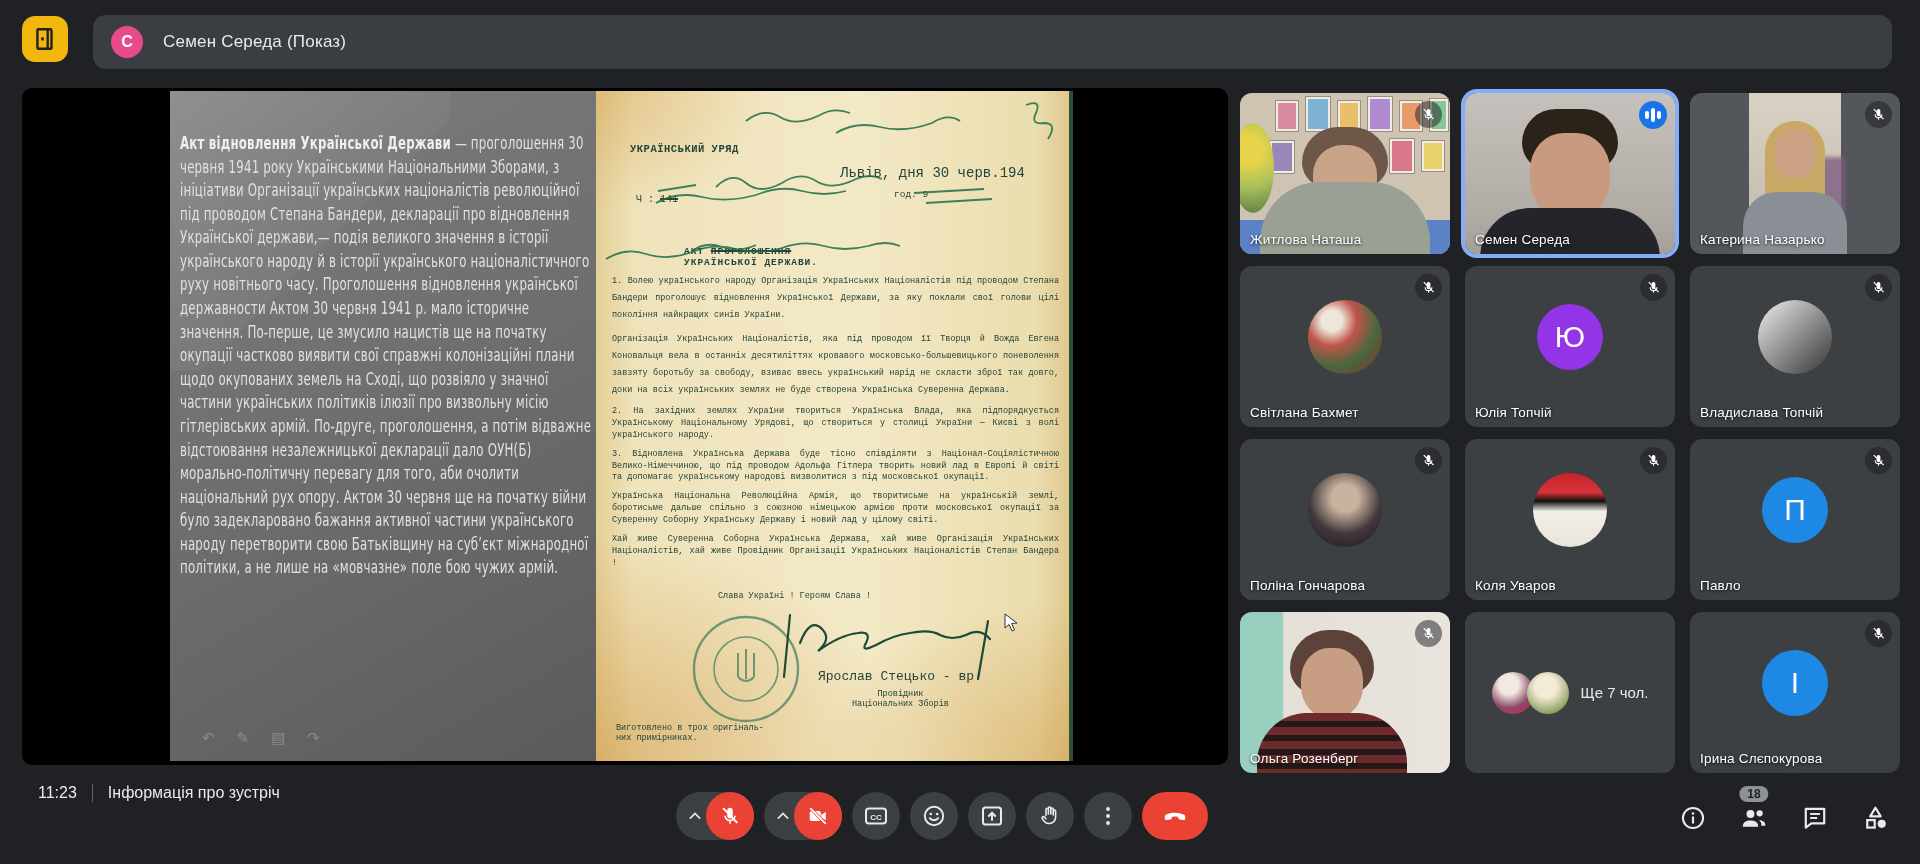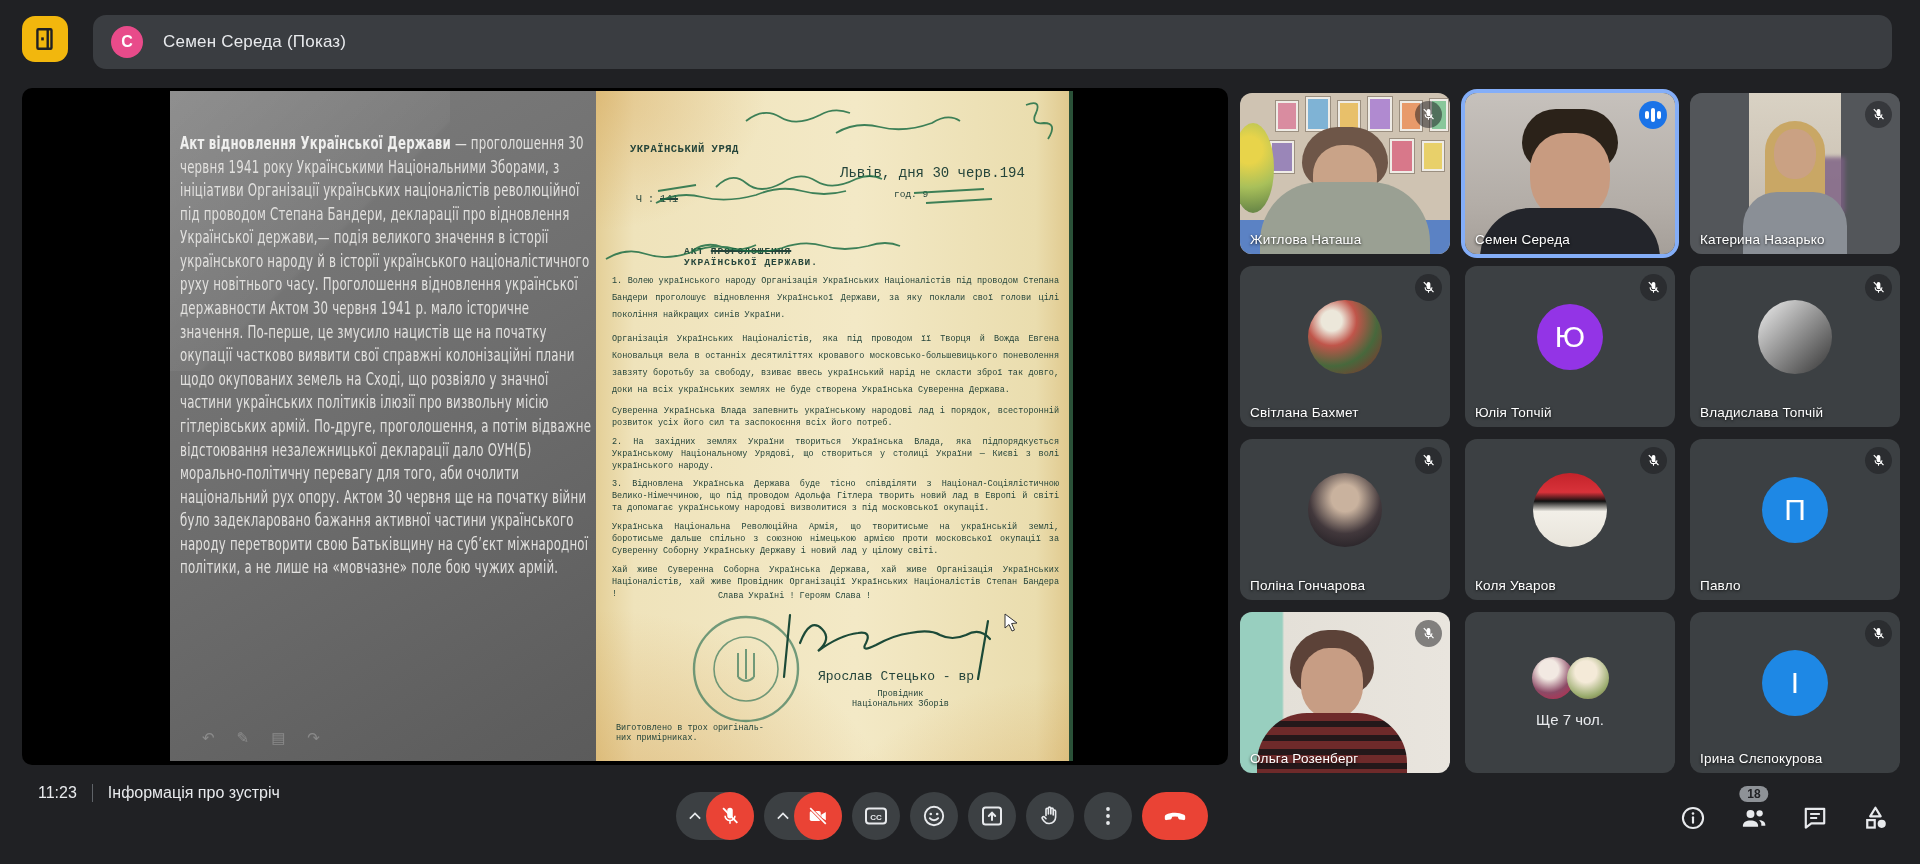--- a/index.html
+++ b/index.html
@@ -24,21 +24,21 @@
   .slide::before{content:"";position:absolute;left:0;top:0;width:280px;height:280px;
     background:linear-gradient(135deg,rgba(255,255,255,.14),rgba(255,255,255,.04) 55%,transparent 56%)}
   .slide-text{position:absolute;left:10px;top:40px;width:630px;transform:scaleX(.655);
     transform-origin:0 0;font-size:18px;line-height:1.31;color:#e2e1df;
     font-family:"DejaVu Sans",sans-serif;letter-spacing:.3px}
   .slide-text b{font-weight:700;color:#efefee}
   .ppt-toolbar{position:absolute;left:32px;bottom:14px;color:rgba(255,255,255,.25);
     font-size:15px;display:flex;gap:22px}
 
   
-  .docpaper{position:absolute;left:426px;top:0;width:477px;height:774px;color:#24443a;
+  .docpaper{position:absolute;left:426px;top:0;width:477px;height:670px;color:#24443a;
     font-family:"Liberation Mono","DejaVu Sans Mono",monospace;
     background:
       radial-gradient(120% 60% at 0% 100%,rgba(206,148,62,.55),transparent 55%),
       radial-gradient(90% 40% at 100% 100%,rgba(206,148,62,.45),transparent 60%),
       radial-gradient(60% 30% at 0% 0%,rgba(214,166,88,.5),transparent 60%),
       linear-gradient(90deg,#e4cf97 0%,#efe3bb 8%,#f3e9c6 55%,#eaddae 93%,#e0c98e 100%);
     border-right:4px solid #2a5138}
   .doc-abs{position:absolute;white-space:pre-line}
   .doc-header{left:34px;top:52px;font-size:10.5px;font-weight:700;letter-spacing:.5px}
   .doc-num{left:40px;top:92px;font-size:10px}
@@ -68,21 +68,21 @@
     background:#1a73e8;display:flex;align-items:center;justify-content:center;gap:2.5px;z-index:5}
   .sound i{display:block;width:3.5px;background:#fff;border-radius:2px;height:8px}
   .sound i:nth-child(2){height:14px}
   .letter-av{position:absolute;left:50%;top:44%;transform:translate(-50%,-50%);width:66px;height:66px;
     border-radius:50%;color:#fff;font-size:30px;display:flex;align-items:center;justify-content:center}
   .photo-av{position:absolute;left:50%;top:44%;transform:translate(-50%,-50%);width:74px;height:74px;border-radius:50%}
   .av-svitlana{background:radial-gradient(circle at 32% 28%,#ece7da 14%,#c0554a 34%,#47683c 62%,#7c3a30 88%)}
   .av-vlada{background:linear-gradient(135deg,#e6e6e6 5%,#9a9a9a 45%,#474747 90%)}
   .av-polina{background:radial-gradient(circle at 50% 34%,#c9b29e 22%,#42383c 58%,#1d1b20 95%)}
   .av-kolya{background:linear-gradient(180deg,#c4232a 0%,#d8323a 26%,#111 38%,#f2efe8 52%,#e8e4da 100%)}
-  .overflow-tile{display:flex;flex-direction:column;align-items:center;justify-content:center;gap:12px}
+  .overflow-tile{display:flex;flex-direction:row;align-items:center;justify-content:center;gap:12px}
   .mini-avs{display:flex}
   .mini-av{width:42px;height:42px;border-radius:50%}
   .mini-av.a{background:radial-gradient(circle at 40% 30%,#f2e9e2 25%,#8c4a66 60%,#c0274a 95%)}
   .mini-av.b{background:radial-gradient(circle at 45% 35%,#f4ead8 30%,#97a96a 70%,#6b4a3f 100%);margin-left:-7px}
   .overflow-label{color:#e8eaed;font-size:15px}
 
   
   .vid{position:absolute;inset:0}
   .vid-semen{background:linear-gradient(180deg,#c6c1bc 0%,#b3ada7 70%,#a59f99 100%)}
   .vid-semen .hair{position:absolute;left:50%;top:16px;transform:translateX(-50%);width:96px;height:62px;
@@ -178,21 +178,20 @@
         <span>Ч :</span> <s class="st">141</s></div>
       <div class="doc-abs doc-city">Львів, дня 30 черв.194</div>
       <div class="doc-abs doc-hour">год. 9</div>
       <div class="doc-abs doc-title">
         <span>АКТ</span> <s class="st">ПРОГОЛОШЕННЯ</s>
         <span>УКРАЇНСЬКОЇ ДЕРЖАВИ.</span></div>
 
       <div class="doc-body">
         <p class="sp2">1. Волею українського народу  Організація Українських Націоналістів під проводом Степана Бандери проголошує відновлення Української Держави, за яку поклали свої голови цілі покоління найкращих синів України.</p>
         <p class="sp2">Організація Українських Націоналістів, яка під проводом її Творця й Вожда Евгена Коновальця вела в останніх десятиліттях кровавого московсько-большевицького поневолення завзяту боротьбу за свободу, взиває ввесь український нарід не скласти зброї так довго, доки на всіх українських землях не буде створена Українська Суверенна Держава.</p>
-        <p>Суверенна Українська Влада запевнить українському народові лад і порядок, всесторонній розвиток усіх його сил та заспокоєння всіх його потреб.</p>
         <p>2. На західних землях України твориться Українська Влада, яка підпорядкується Українському Національному Урядові, що створиться у столиці України — Києві з волі українського народу.</p>
         <p>3.  Відновлена Українська Держава буде тісно співділяти з Націонал-Соціялістичною Велико-Німеччиною, що під проводом Адольфа Гітлера творить новий лад в Европі й світі та допомагає українському народові визволитися з під московської окупації.</p>
         <p>Українська Національна Революційна Армія, що творитисьме на українській землі, боротисьме дальше спільно з союзною німецькою армією проти московської окупації за Суверенну Соборну Українську Державу і новий лад у цілому світі.</p>
         <p>Хай живе Суверенна Соборна Українська Держава, хай живе Організація Українських Націоналістів, хай живе Провідник Організації Українських Націоналістів Степан Бандера !</p>
       </div>
       <div class="doc-abs doc-slava">Слава Україні ! Героям Слава !</div>
       <div class="doc-abs sig-name">Ярослав Стецько  -  вр.</div>
       <div class="doc-abs sig-title">Провідник
 Національних Зборів</div>
       <div class="doc-abs doc-footnote">Виготовлено в трох оригіналь-

